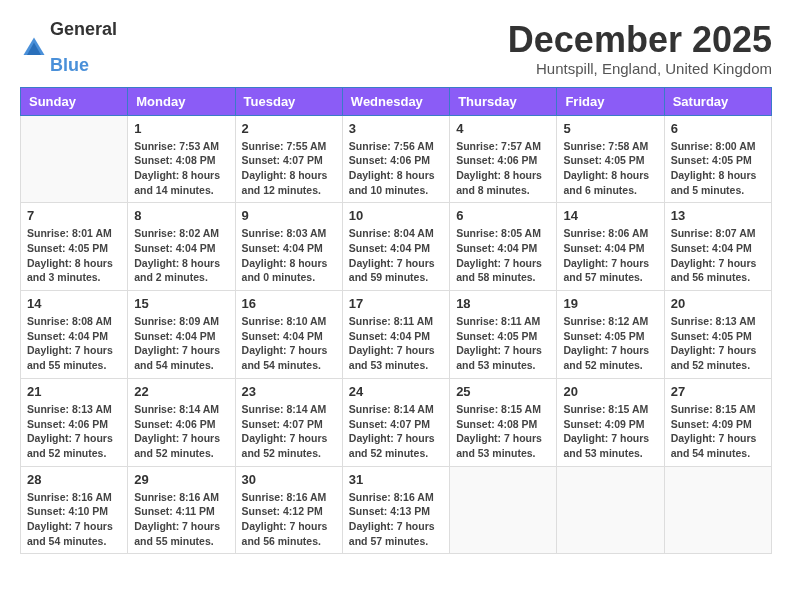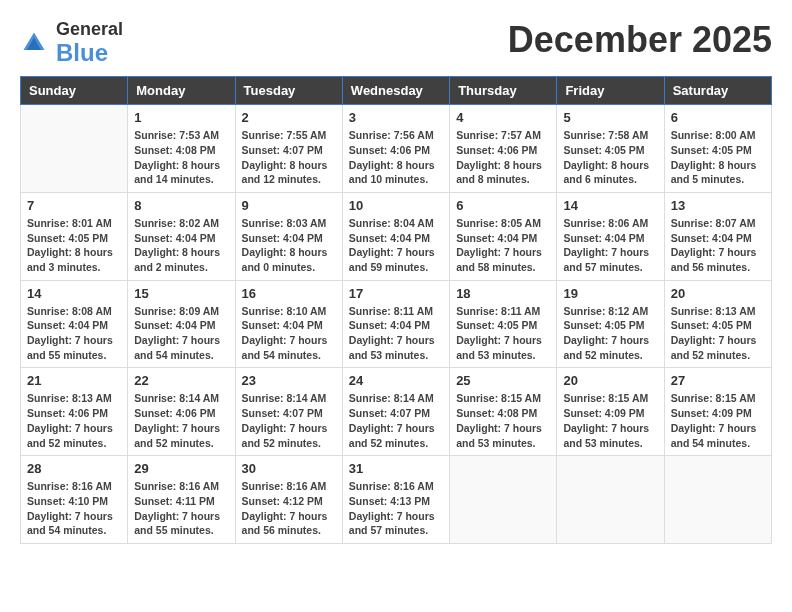--- a/index.html
+++ b/index.html
@@ -12,21 +12,21 @@
     }
     .header {
       display: flex;
       justify-content: space-between;
       align-items: flex-start;
       margin-bottom: 10px;
     }
     .logo {
       display: flex;
       align-items: center;
-      gap: 8px;
+      gap: 2px;
     }
     .logo-icon {
       width: 28px;
       height: 28px;
     }
     .title-section {
       text-align: right;
     }
     .month-title {
       font-size: 36px;
@@ -37,21 +37,21 @@
     .location {
       font-size: 15px;
       color: #555;
     }
     .calendar {
       width: 100%;
       border-collapse: collapse;
       border: 1px solid #ccc;
     }
     .calendar th {
-      background-color: #404040;
+      background-color: #8b5cf6;
       color: #fff;
       font-size: 13px;
       font-weight: bold;
       padding: 6px 8px;
       text-align: left;
       border: 1px solid #3a7bc8;
     }
     .calendar td {
       vertical-align: top;
       padding: 5px 6px;
@@ -83,25 +83,26 @@
 <body>
 
 <div class="header">
   <div class="logo">
     <svg class="logo-icon" viewBox="0 0 40 40">
       <polygon points="20,5 35,30 5,30" fill="#4a90d9"></polygon>
       <polygon points="20,12 30,30 10,30" fill="#2a6fba"></polygon>
     </svg>
     <div>
       <div style="font-size:18px;font-weight:bold;color:#333;line-height:1.1;">General</div>
-      <div style="font-size:24px;font-weight:bold;color:#4a90d9;line-height:1.1;">Blue</div>
+      <div style="font-size:18px;font-weight:bold;color:#4a90d9;line-height:1.1;margin-top:16px;">Blue</div>
     </div>
   </div>
   <div class="title-section">
     <div class="month-title">December 2025</div>
+    <div class="location">Huntspill, England, United Kingdom</div>
   </div>
 </div>
 
 <table class="calendar">
   <thead>
     <tr>
     <th>Sunday</th>
         <th>Monday</th>
         <th>Tuesday</th>
         <th>Wednesday</th>

